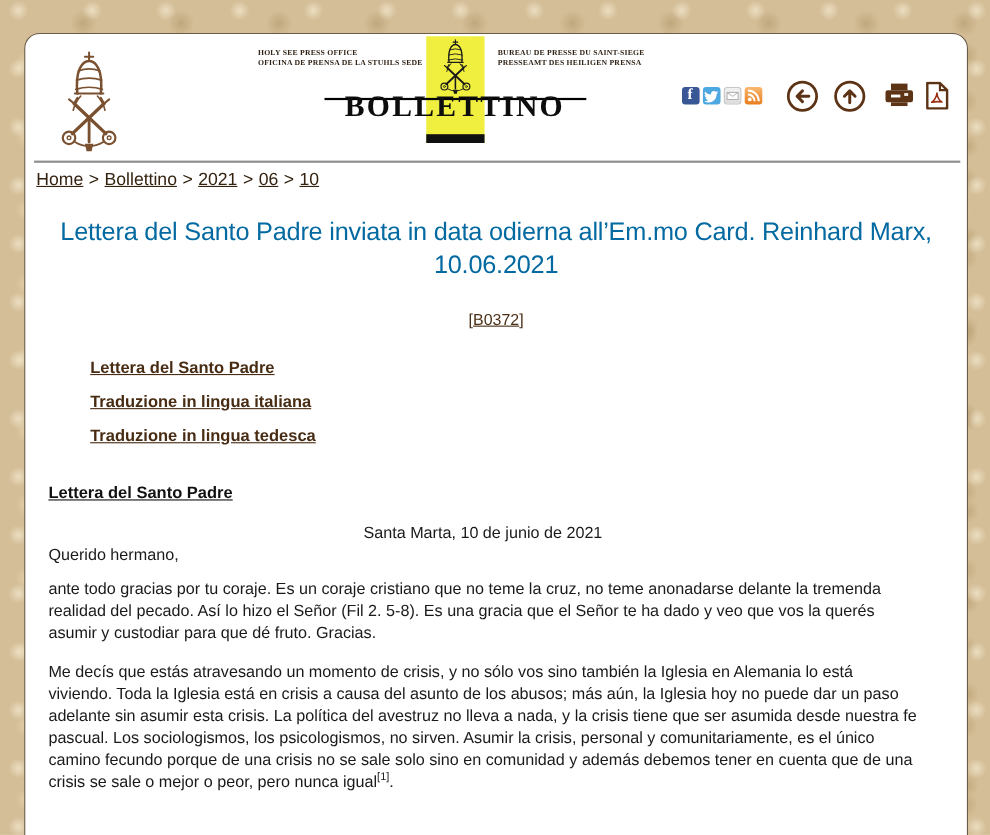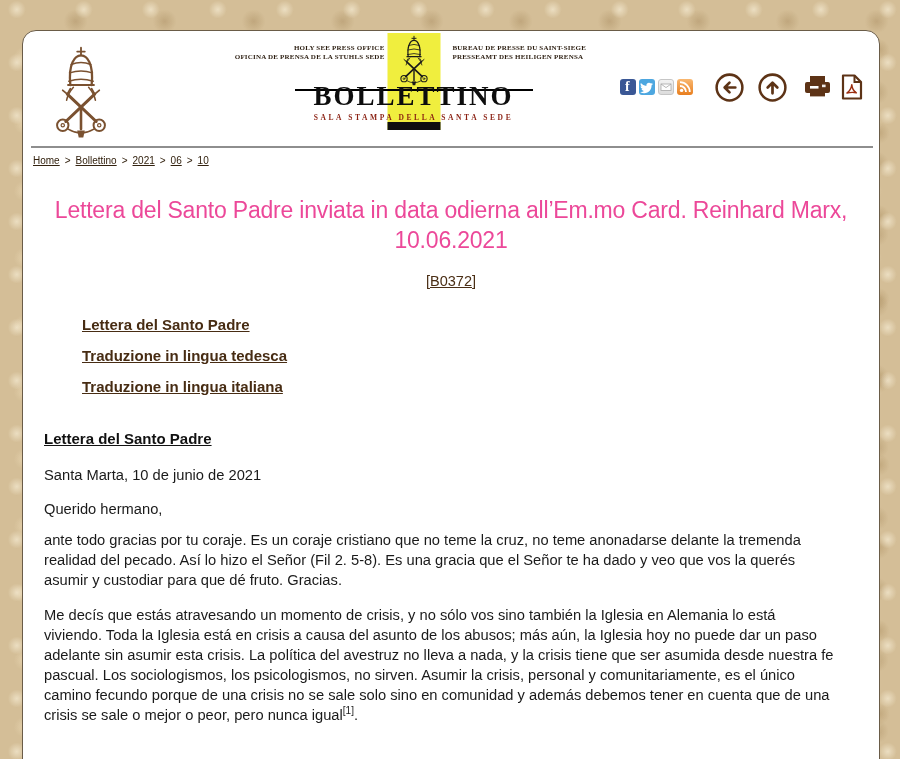--- a/index.html
+++ b/index.html
@@ -17,52 +17,52 @@
   .card{
     position:absolute;left:22px;top:30px;width:856px;height:745px;
     background:#ffffff;border:1px solid #6a5c48;border-radius:14px;
   }
   
   .coat-left{position:absolute;left:20px;top:14px;width:76px;height:96px;color:#7a5130;}
   .logo-center{position:absolute;left:183px;top:2px;width:415px;height:100px;}
   .yellow-box{position:absolute;left:50%;transform:translateX(-50%);top:0;width:53px;height:97px;background:#f0ee3e;}
   .mini-coa{position:absolute;left:50%;transform:translateX(-50%);top:2px;width:46px;height:52px;color:#1a1a1a;}
   .press-label{position:absolute;top:11px;width:150px;font-family:"Liberation Serif",serif;font-weight:bold;font-size:7px;line-height:8.5px;color:#2b1d10;letter-spacing:0.2px;}
-  .press-left{right:50%;margin-right:29px;text-align:right;}
+  .press-left{right:50%;margin-right:29px;}
   .press-right{left:50%;margin-left:39px;text-align:left;}
   .bollettino-line{position:absolute;top:56px;left:50%;transform:translateX(-50%);width:238px;height:2px;background:#000;}
   .bollettino{position:absolute;top:48px;left:0;width:100%;text-align:center;font-family:"Liberation Serif",serif;font-weight:600;font-size:27px;letter-spacing:2px;color:#0d0d0d;}
   .sala{position:absolute;top:80px;left:0;width:100%;text-align:center;font-family:"Liberation Serif",serif;font-weight:bold;font-size:7.5px;letter-spacing:2.6px;color:#8a1f11;white-space:nowrap;}
   .black-bar{position:absolute;left:50%;transform:translateX(-50%);top:89px;width:53px;height:8px;background:#101010;}
   .header-icons{position:absolute;top:38px;right:16px;height:36px;display:flex;align-items:center;}
   .soc{width:16px;height:16px;border-radius:3px;margin-right:3px;position:relative;display:inline-block;cursor:pointer;}
   .soc-fb{background:#3a5795;}
   .soc-fb::before{content:"f";position:absolute;left:5px;top:0px;color:#fff;font-family:"Liberation Serif",serif;font-weight:bold;font-size:14px;}
   .soc-tw{background:#4da7e0;}
   .soc-mail{background:linear-gradient(#f2f2f2,#dcdcdc);border:1px solid #c6c6c6;width:14px;height:14px;}
   .soc-rss{background:linear-gradient(#f9b871,#e87e1e);}
   .gap18{width:18px;} .gap12{width:12px;} .gap16{width:16px;} .gap10{width:10px;}
   .circle-btn{width:31px;height:31px;color:#5d3316;cursor:pointer;}
   .tool-icon{color:#5d3316;cursor:pointer;}
   
   .hr-line{position:absolute;top:115px;left:8px;right:6px;height:2px;background:#8e8e8e;}
-  .breadcrumb{position:absolute;top:124px;left:10px;font-size:10px;color:#2e2216;}
+  .breadcrumb{position:absolute;top:124px;left:10px;font-size:16px;color:#2e2216;}
   .breadcrumb a{color:#33220f;text-decoration:underline;cursor:pointer;}
   .breadcrumb .sep{margin:0 5px;color:#33220f;}
   
   .content{position:absolute;top:150px;left:0;right:0;}
-  .page-title{margin:14px auto 0;width:812px;text-align:center;font-size:23px;line-height:30px;color:#ec4899;letter-spacing:-0.2px;}
-  .code-line{margin-top:18px;text-align:center;font-size:14.5px;color:#4a2e15;}
+  .page-title{margin:14px auto 0;width:812px;text-align:center;font-size:23px;line-height:30px;color:#0369a1;letter-spacing:-0.2px;}
+  .code-line{margin-top:28px;text-align:center;font-size:14.5px;color:#4a2e15;}
   .code-line a{color:#4a2e15;text-decoration:underline;cursor:pointer;}
   .toc{margin:27px 0 0 59px;}
   .toc a{display:block;margin-bottom:13px;font-size:15px;line-height:18px;font-weight:bold;color:#472c13;text-decoration:underline;cursor:pointer;}
   .letter{margin:33px 45px 0 21px;width:790px;color:#1a1a1a;font-size:14.7px;line-height:20px;}
   .letter-heading{font-weight:bold;text-decoration:underline;font-size:15px;color:#111;}
-  .dateline{margin-top:16px;text-align:left;}
-  .salutation{margin-top:14px;}
+  .dateline{margin-top:16px;text-align:center;}
+  .salutation{}
   .para{margin-top:11px;}
   .fn{font-size:10px;vertical-align:super;line-height:0;color:#1a1a1a;cursor:pointer;text-decoration:none;}
   svg{display:block;}
 </style>
 </head>
 <body>
 
 <svg width="0" height="0" style="position:absolute">
   <defs>
     <g id="coa-shape" fill="none" stroke="currentColor" stroke-width="3" stroke-linecap="round">
@@ -104,21 +104,20 @@
     <div class="press-label press-left">
       <div>HOLY SEE PRESS OFFICE</div>
       <div>OFICINA DE PRENSA DE LA STUHLS SEDE</div>
     </div>
     <div class="press-label press-right">
       <div>BUREAU DE PRESSE DU SAINT-SIEGE</div>
       <div>PRESSEAMT DES HEILIGEN PRENSA</div>
     </div>
     <div class="bollettino-line"></div>
     <div class="bollettino">BOLLETTINO</div>
-    <div class="sala">SALA STAMPA DELLA SANTA SEDE</div>
     <div class="black-bar"></div>
   </div>
 
   <div class="header-icons">
     <span class="soc soc-fb"></span>
     <span class="soc soc-tw">
       <svg viewBox="0 0 16 16" width="16" height="16">
           <path fill="#fff" d="M14 4.8c-.5.2-1 .4-1.5.4.5-.3 1-.8 1.2-1.4-.5.3-1.1.5-1.7.7-.5-.5-1.2-.8-2-.8-1.7 0-3 1.6-2.6 3.2-2.2-.1-4.2-1.2-5.5-2.8-.7 1.2-.3 2.7.9 3.5-.4 0-.8-.1-1.2-.3 0 1.3.9 2.4 2.1 2.7-.4.1-.8.1-1.2 0 .3 1.1 1.3 1.9 2.5 1.9-1.1.9-2.5 1.3-3.9 1.1 1.2.8 2.6 1.2 4 1.2 4.9 0 7.6-4 7.4-7.7.5-.4 1-.9 1.5-1.7z"></path>
         </svg>
     </span>
@@ -175,22 +174,22 @@
     <a>Home</a><span class="sep">&gt;</span><a>Bollettino</a><span class="sep">&gt;</span><a>2021</a><span class="sep">&gt;</span><a>06</a><span class="sep">&gt;</span><a>10</a>
   </nav>
 
   <div class="content">
     <h1 class="page-title" style="font-weight:normal;">Lettera del Santo Padre inviata in data odierna all’Em.mo Card. Reinhard Marx, 10.06.2021</h1>
 
     <div class="code-line"><span>[</span><a>B0372</a><span>]</span></div>
 
     <div class="toc">
       <a>Lettera del Santo Padre</a>
+      <a>Traduzione in lingua italiana</a>
       <a>Traduzione in lingua tedesca</a>
-      <a>Traduzione in lingua italiana</a>
     </div>
 
     <div class="letter">
       <div class="letter-heading">Lettera del Santo Padre</div>
       <div class="dateline">Santa Marta, 10 de junio de 2021</div>
       <div class="salutation">Querido hermano,</div>
       <p class="para">ante todo gracias por tu coraje. Es un coraje cristiano que no teme la cruz, no teme anonadarse delante la tremenda realidad del pecado. Así lo hizo el Señor (Fil 2. 5-8). Es una gracia que el Señor te ha dado y veo que vos la querés asumir y custodiar para que dé fruto. Gracias.</p>
       <p class="para"><span>Me decís que estás atravesando un momento de crisis, y no sólo vos sino también la Iglesia en Alemania lo está viviendo. Toda la Iglesia está en crisis a causa del asunto de los abusos; más aún, la Iglesia hoy no puede dar un paso adelante sin asumir esta crisis. La política del avestruz no lleva a nada, y la crisis tiene que ser asumida desde nuestra fe pascual. Los sociologismos, los psicologismos, no sirven. Asumir la crisis, personal y comunitariamente, es el único camino fecundo porque de una crisis no se sale solo sino en comunidad y además debemos tener en cuenta que de una crisis se sale o mejor o peor, pero nunca igual</span><a class="fn">[1]</a><span>.</span></p>
 
     </div>

